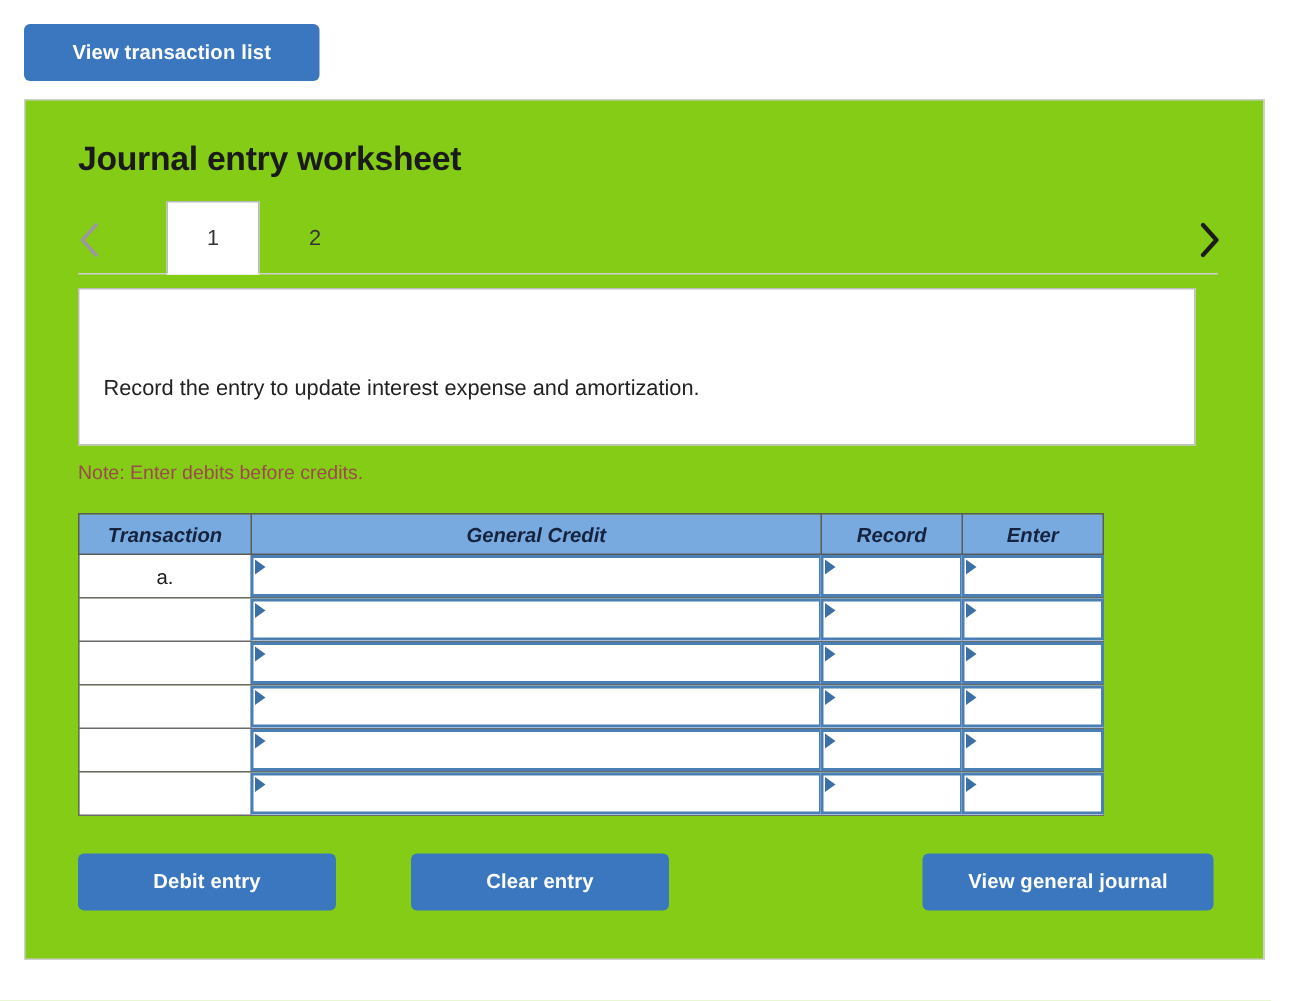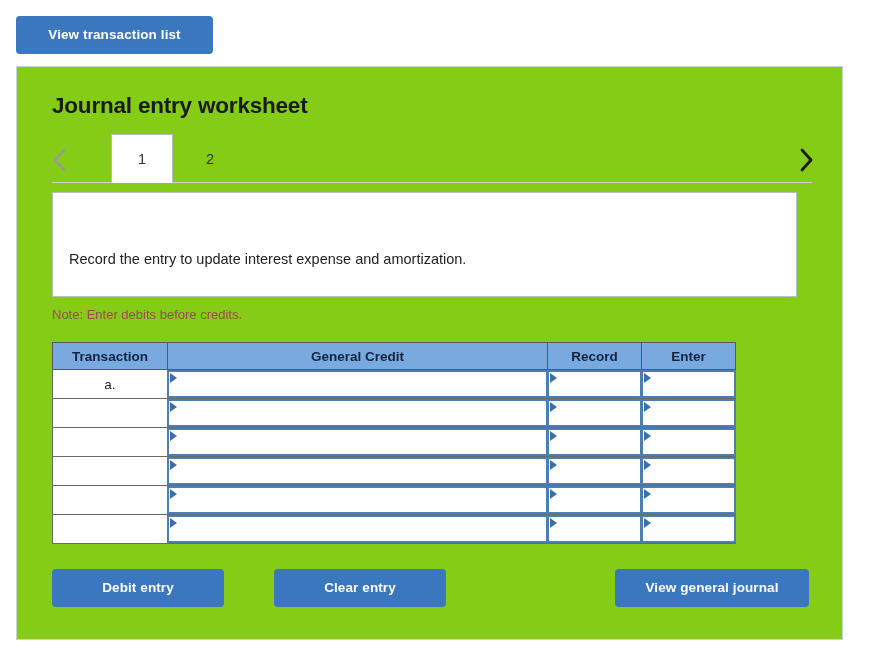--- a/index.html
+++ b/index.html
@@ -163,20 +163,21 @@
   }
   #journal-table th {
     background: #78aae0;
     color: #15233e;
     font-size: 13.5px;
     font-weight: bold;
     height: 26px;
     border: 1px solid #5a5a5a;
     padding: 0;
     text-align: center;
+    font-style: italic;
   }
   #journal-table td {
     border: 1px solid #6a6a6a;
     padding: 0;
     height: 28px;
     background: #ffffff;
     vertical-align: middle;
   }
   .col-txn   { width: 115px; }
   .col-gj    { width: 380px; }

